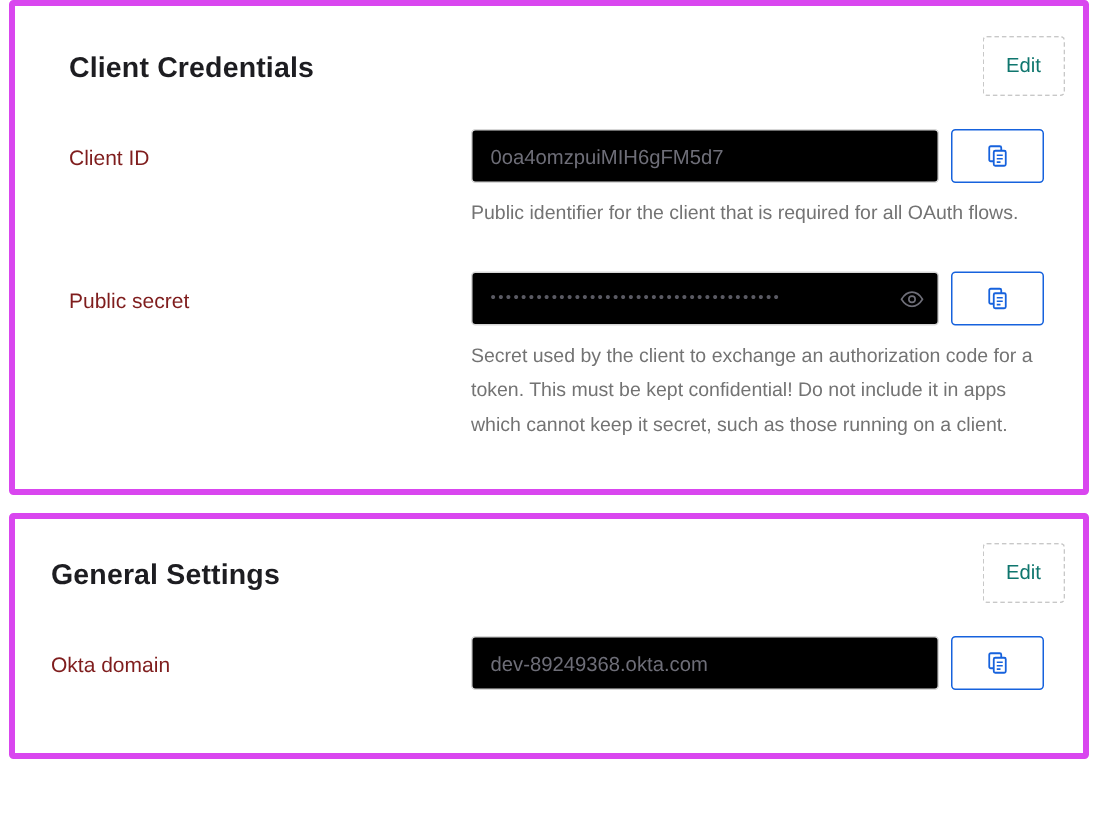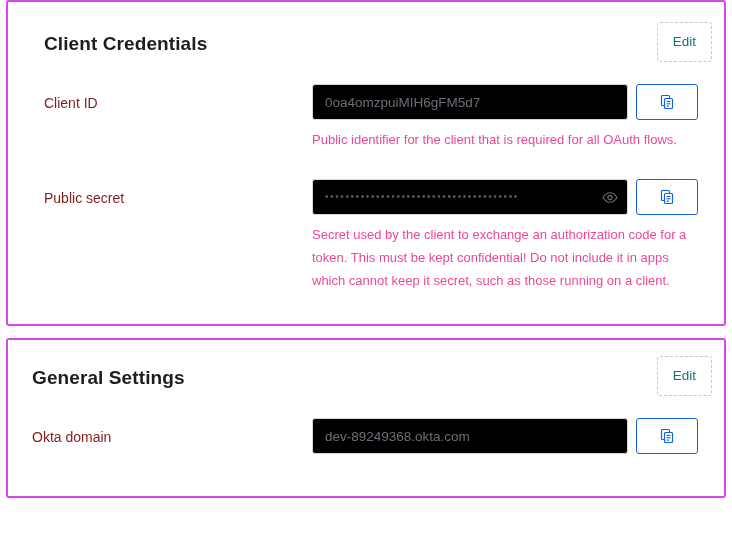--- a/index.html
+++ b/index.html
@@ -19,21 +19,21 @@
   .page {
     width: 732px;
     height: 547px;
     background: #ffffff;
     padding: 0;
     position: relative;
   }
 
   .card {
     background: #ffffff;
-    border: 2px solid #d946ef;
+    border: 4px solid #d946ef;
     border-radius: 3px;
     margin: 0 6px 12px 6px;
     position: relative;
   }
 
   .card-header {
     display: flex;
     align-items: flex-start;
     justify-content: space-between;
     padding: 30px 26px 10px 36px;
@@ -139,21 +139,21 @@
     border-radius: 3px;
     background: #ffffff;
     display: flex;
     align-items: center;
     justify-content: center;
     cursor: pointer;
   }
 
   .help-text {
     font-size: 13px;
-    color: #ec4899;
+    color: #737373;
     line-height: 23px;
     margin-top: 8px;
     max-width: 378px;
   }
 
   .spacer-sm { height: 18px; }
   .spacer-md { height: 26px; }
 
   .card-general .card-header { padding: 26px 26px 10px 24px; }
   .card-general .field-row { padding: 0 26px 0 24px; }

